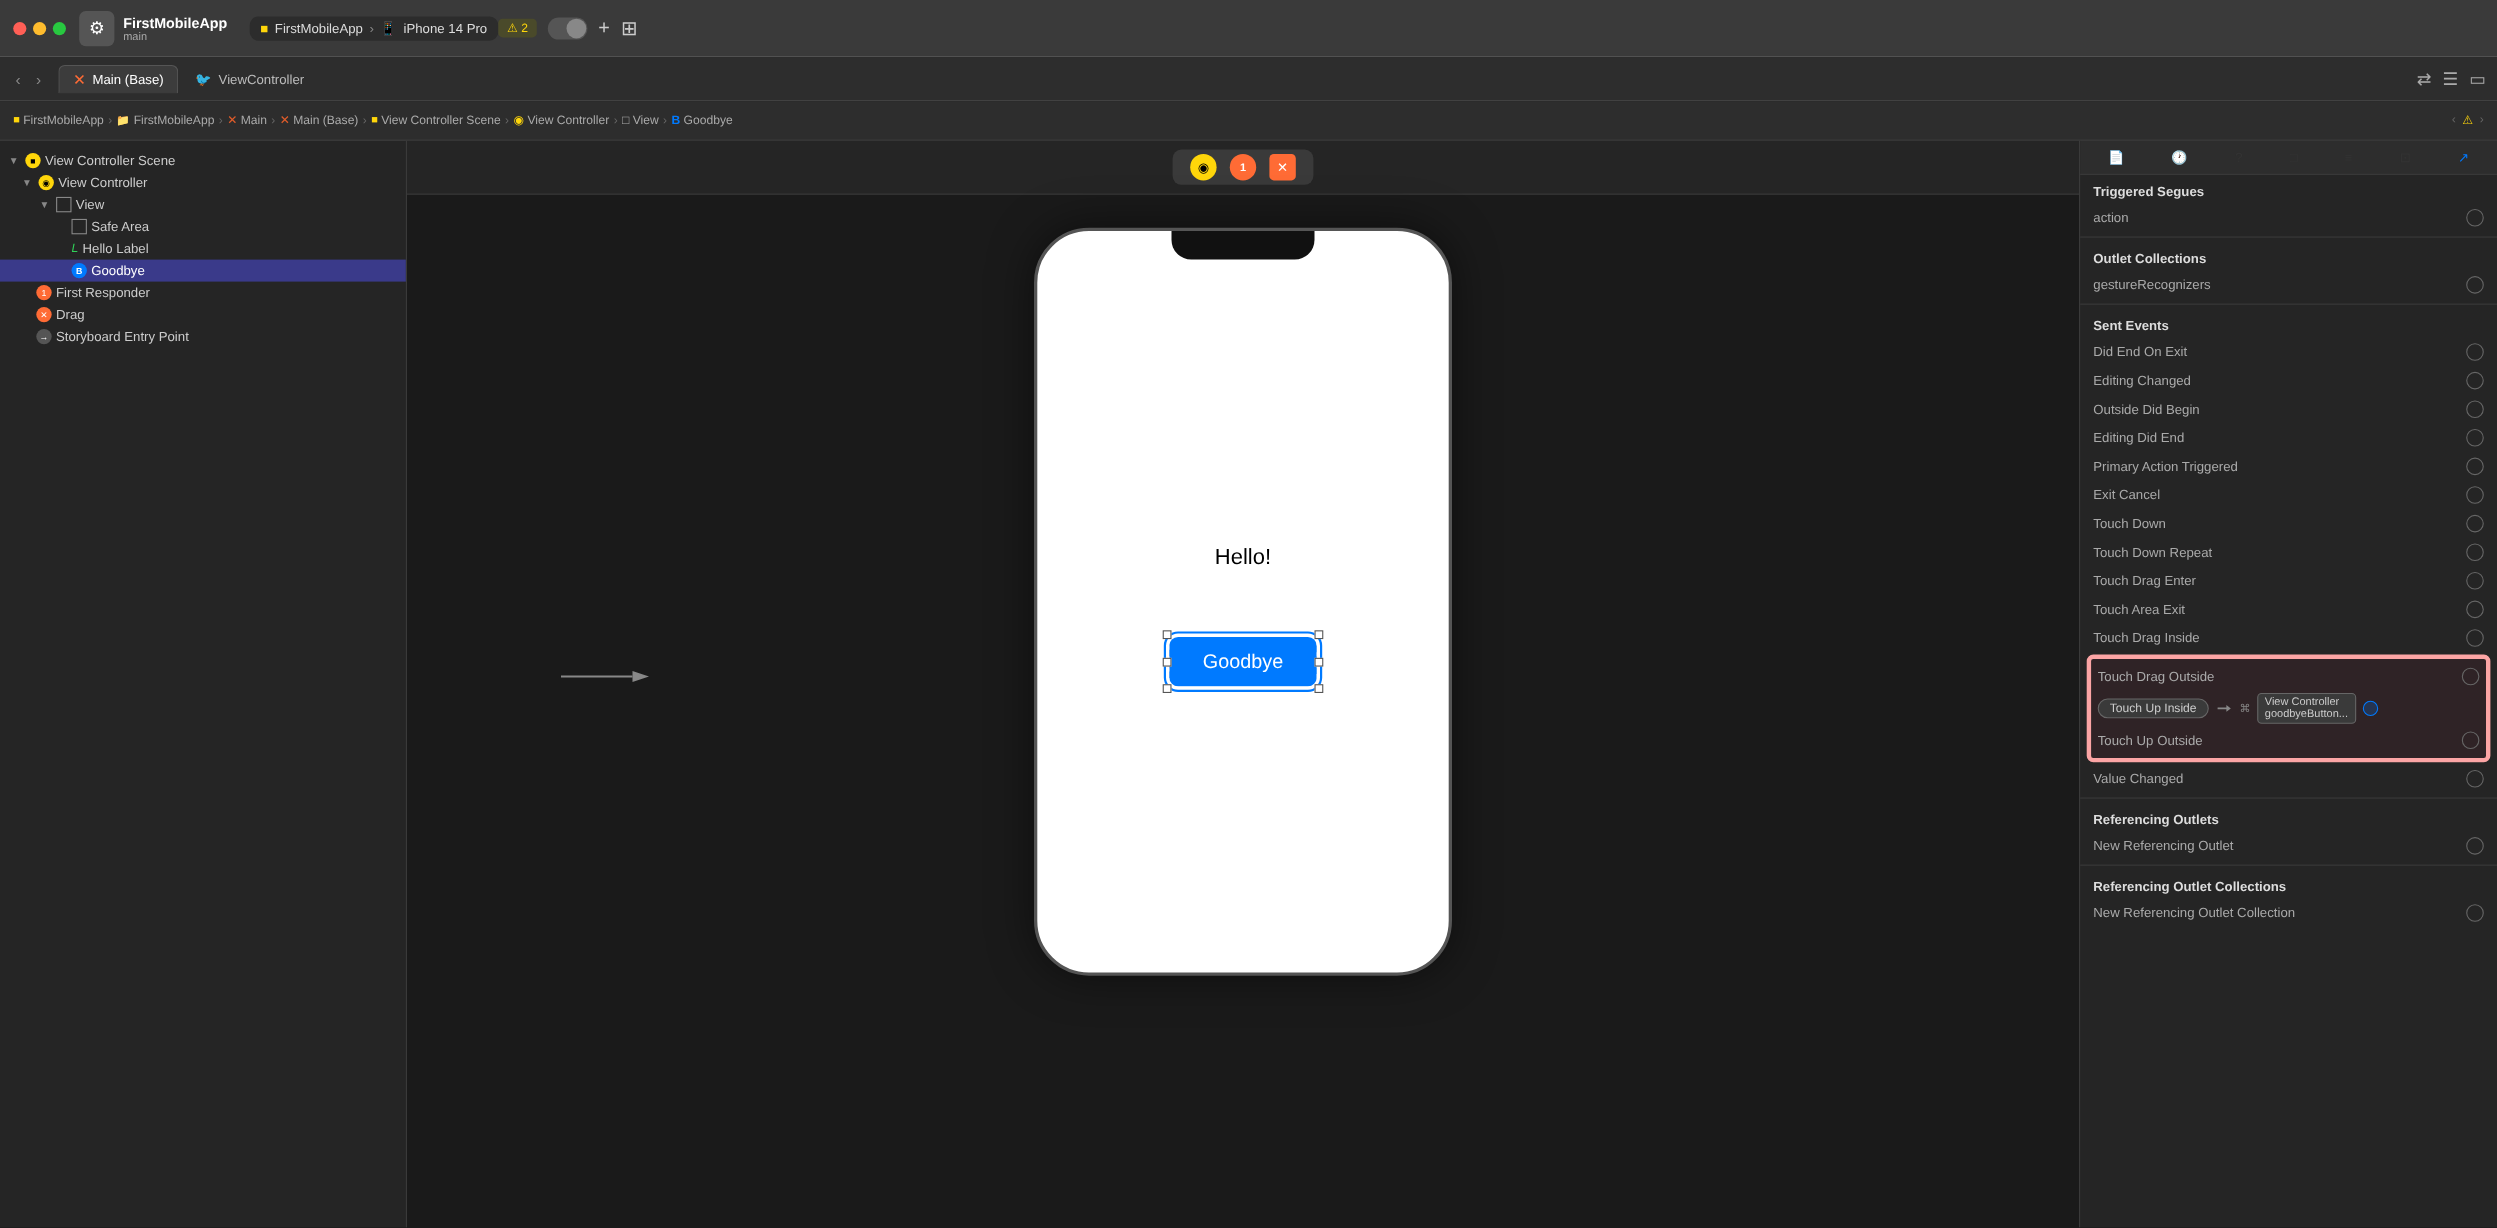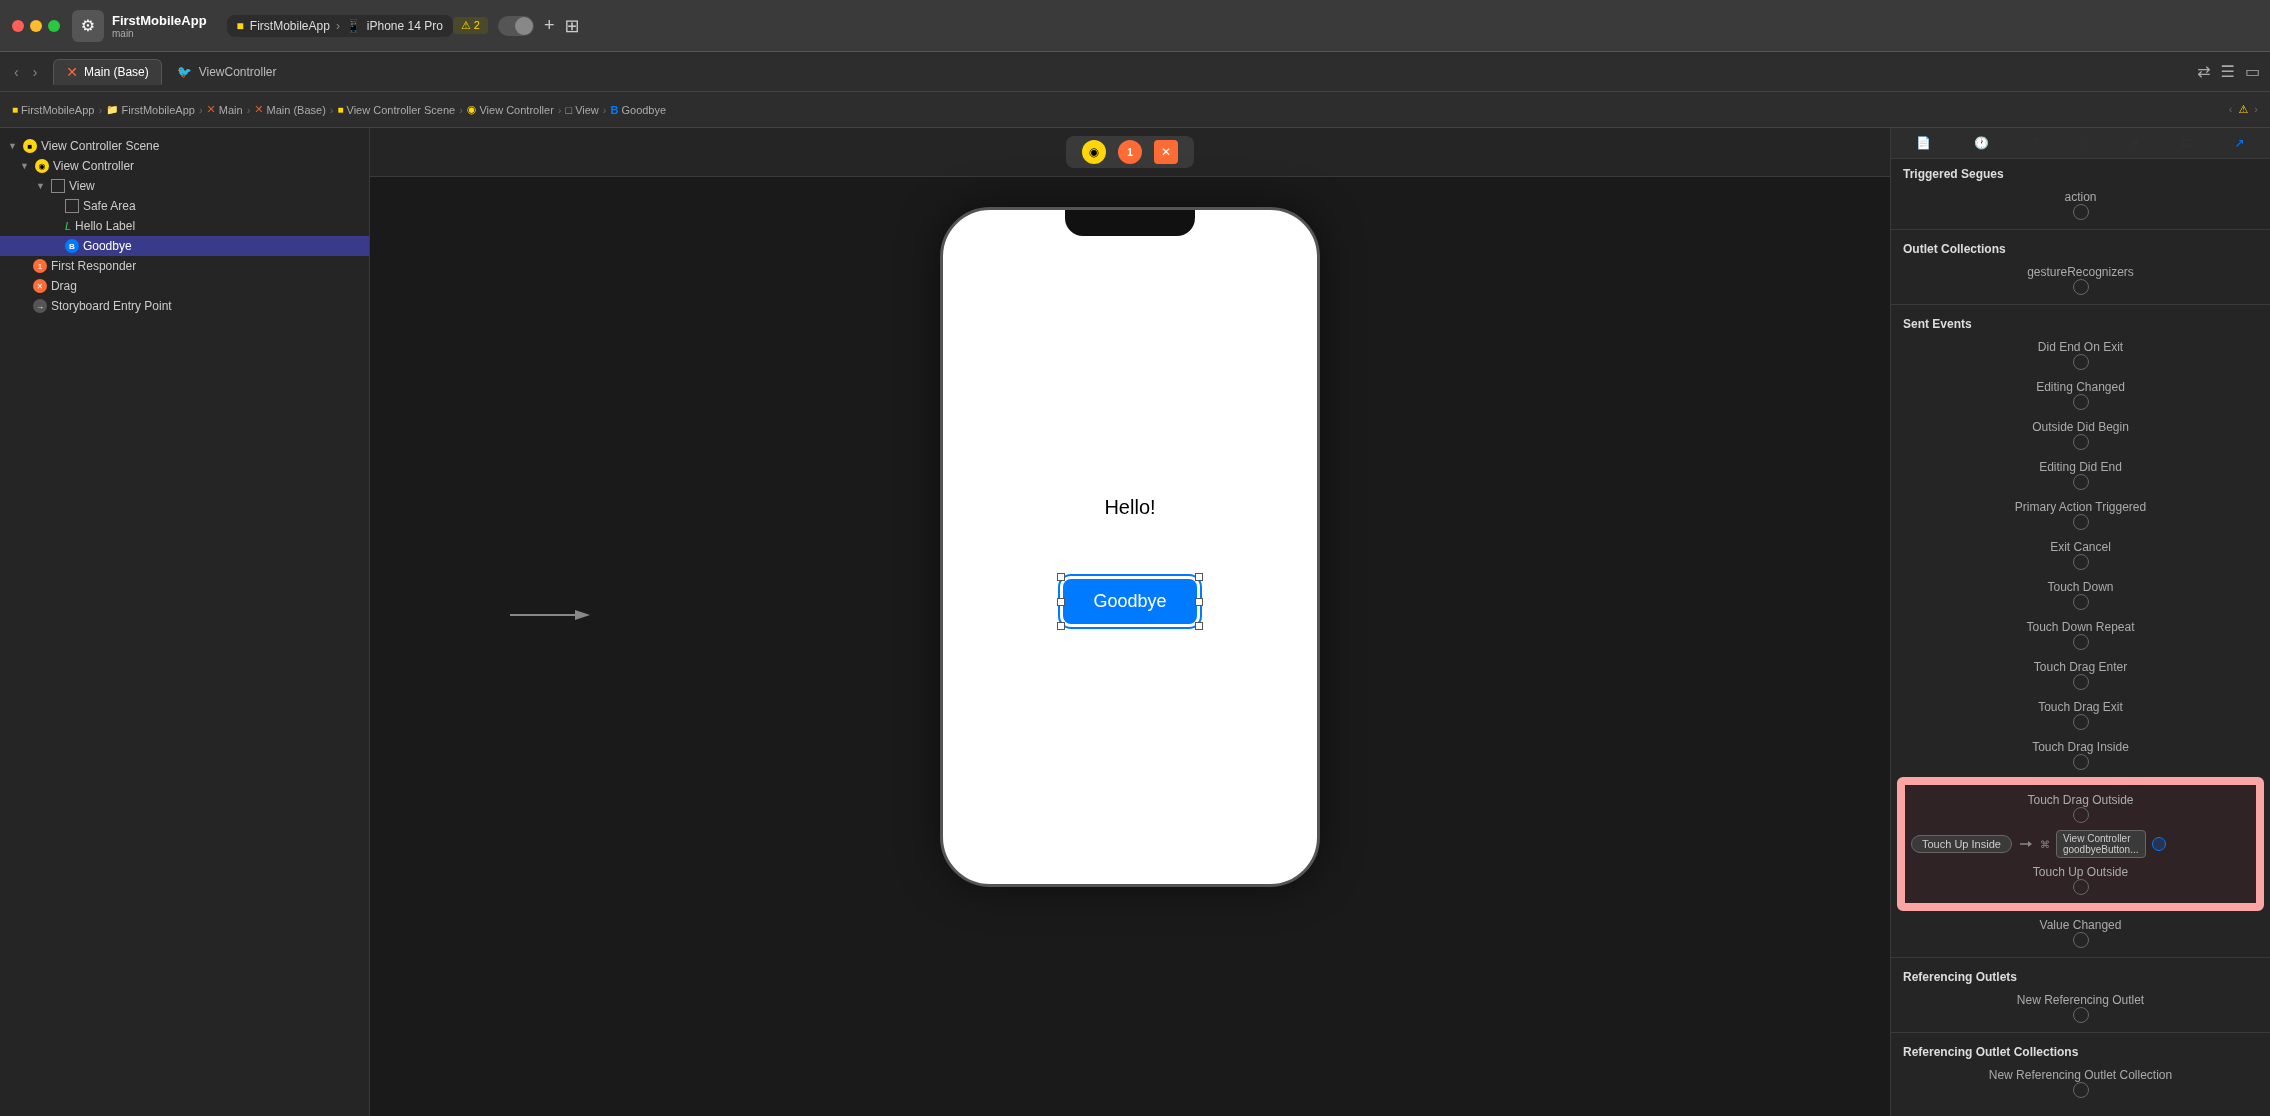--- a/index.html
+++ b/index.html
@@ -249,37 +249,36 @@
       color: #ccc;
       padding: 8px 12px 4px 12px;
     }
     .section-row {
       display: flex;
       align-items: center;
       padding: 5px 12px;
       justify-content: space-between;
       font-size: 12px;
       color: #aaa;
-      flex-direction: column;
     }
     .section-row-label { color: #aaa; }
     .section-divider { height: 1px; background: #3a3a3a; margin: 4px 0; }
 
     .radio-circle {
       width: 16px; height: 16px;
       border-radius: 50%;
       border: 1.5px solid #666;
       background: transparent;
       cursor: pointer;
       flex-shrink: 0;
     }
 
     
     .touch-up-highlight {
-      border: 8px solid #fca5a5;
+      border: 4px solid #fca5a5;
       border-radius: 6px;
       margin: 2px 6px;
       padding: 4px 6px;
       background: rgba(232, 0, 61, 0.05);
     }
     .touch-up-row {
       display: flex;
       align-items: center;
       gap: 6px;
       padding: 3px 0;
@@ -575,21 +574,21 @@
     </div>
     <div class="section-row">
       <span>Touch Down Repeat</span>
       <div class="radio-circle"></div>
     </div>
     <div class="section-row">
       <span>Touch Drag Enter</span>
       <div class="radio-circle"></div>
     </div>
     <div class="section-row">
-      <span>Touch Drag Exit</span>
+      <span>Touch Area Exit</span>
       <div class="radio-circle"></div>
     </div>
     <div class="section-row">
       <span>Touch Drag Inside</span>
       <div class="radio-circle"></div>
     </div>
 
     <div class="touch-up-highlight">
 
       <div class="section-row" style="padding:4px 0;">

